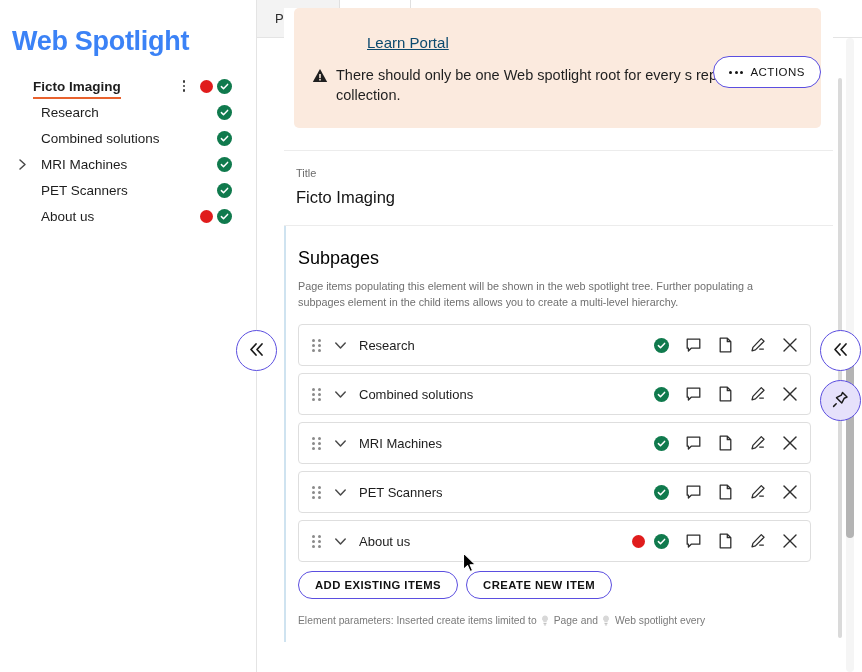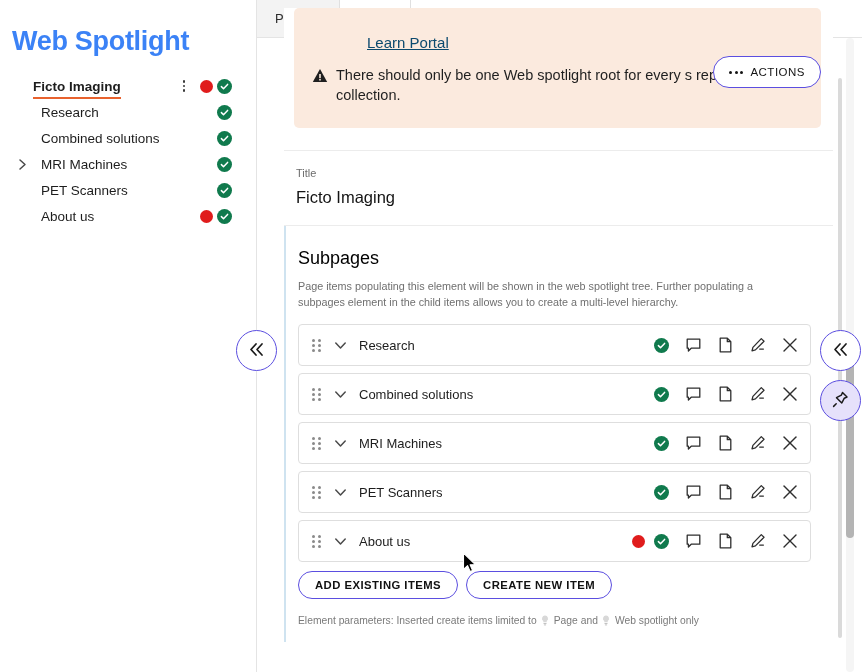--- a/index.html
+++ b/index.html
@@ -633,21 +633,21 @@
             </span>
             <span>Page</span>
             <span>and</span>
             <span class="bulb">
               <svg width="10" height="11" viewBox="0 0 10 11">
                   <path d="M5 0.6a3 3 0 0 0-1.7 5.5v1.2h3.4V6.1A3 3 0 0 0 5 .6z" fill="#d8d8d8"></path>
                   <rect x="3.5" y="8" width="3" height="1" fill="#c2c2c2"></rect>
                   <rect x="3.9" y="9.4" width="2.2" height="1" fill="#c2c2c2"></rect>
                 </svg>
             </span>
-            <span>Web spotlight only</span>
+            <span>Web spotlight every</span>
           </div>
         </div>
 
       </div>
 
       <div class="editor-scroll-thumb"></div>
     </div>
 
     <div class="vscroll-track">
       <div class="vscroll-thumb"></div>

